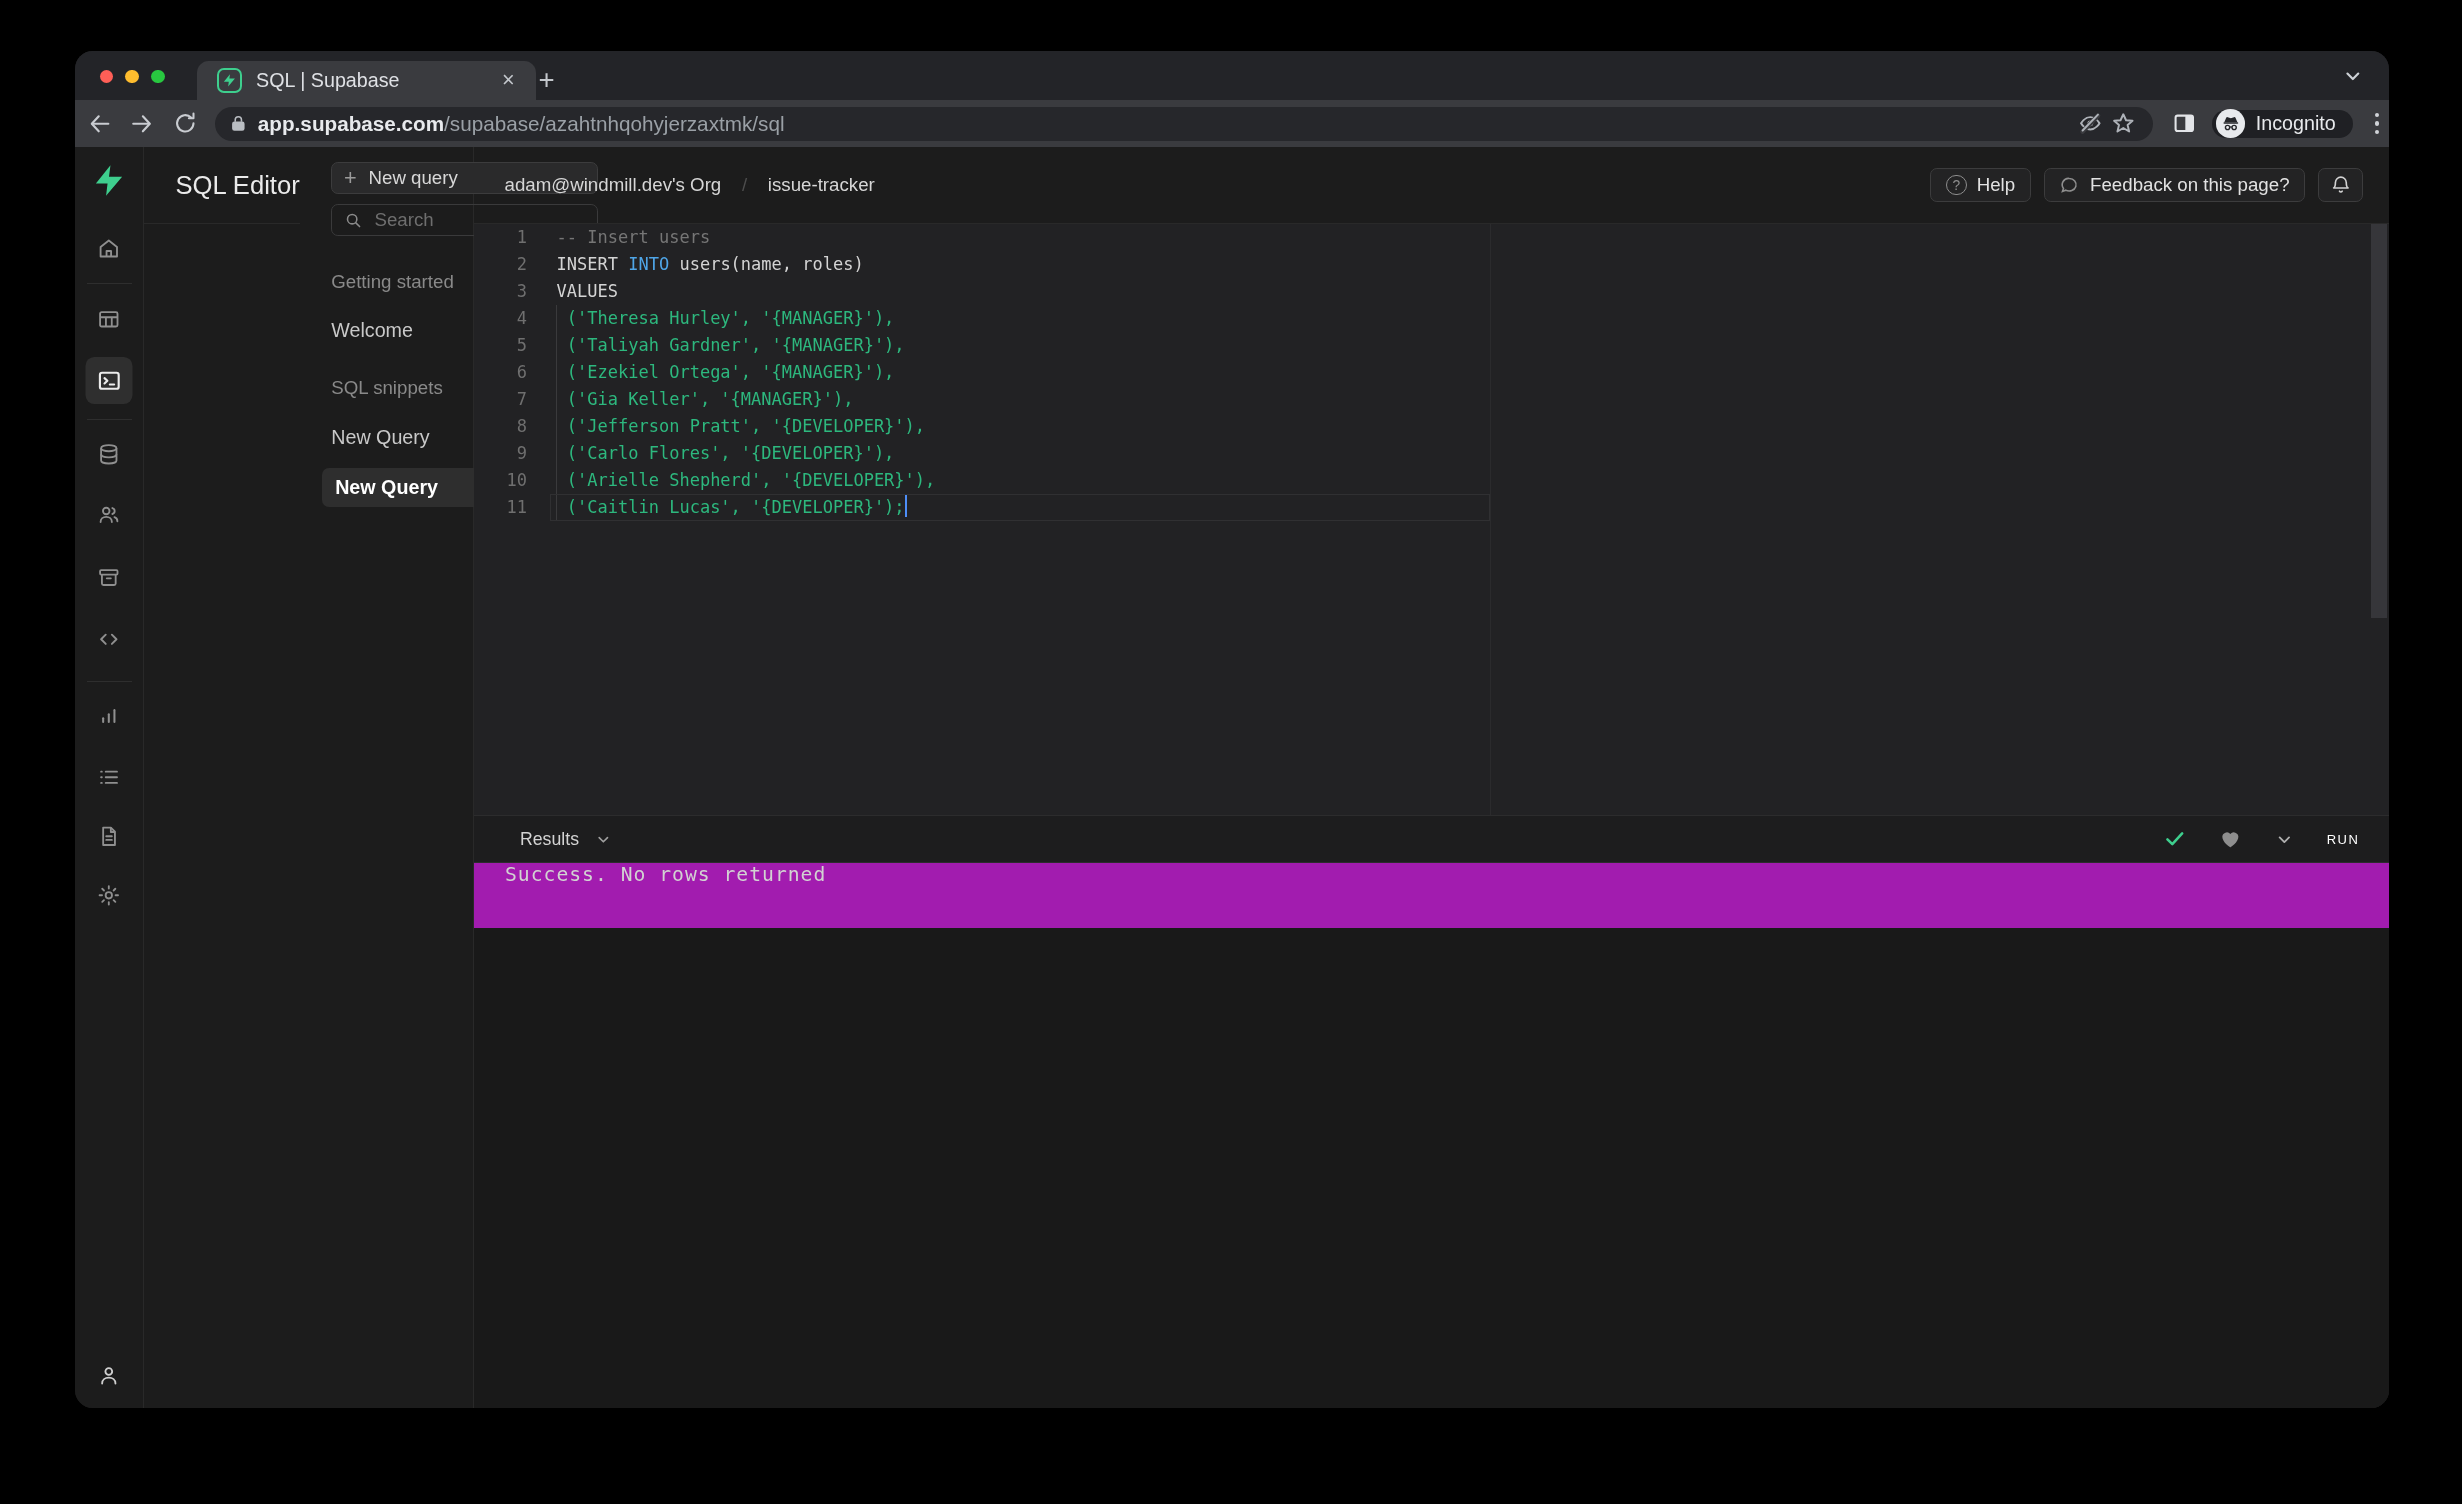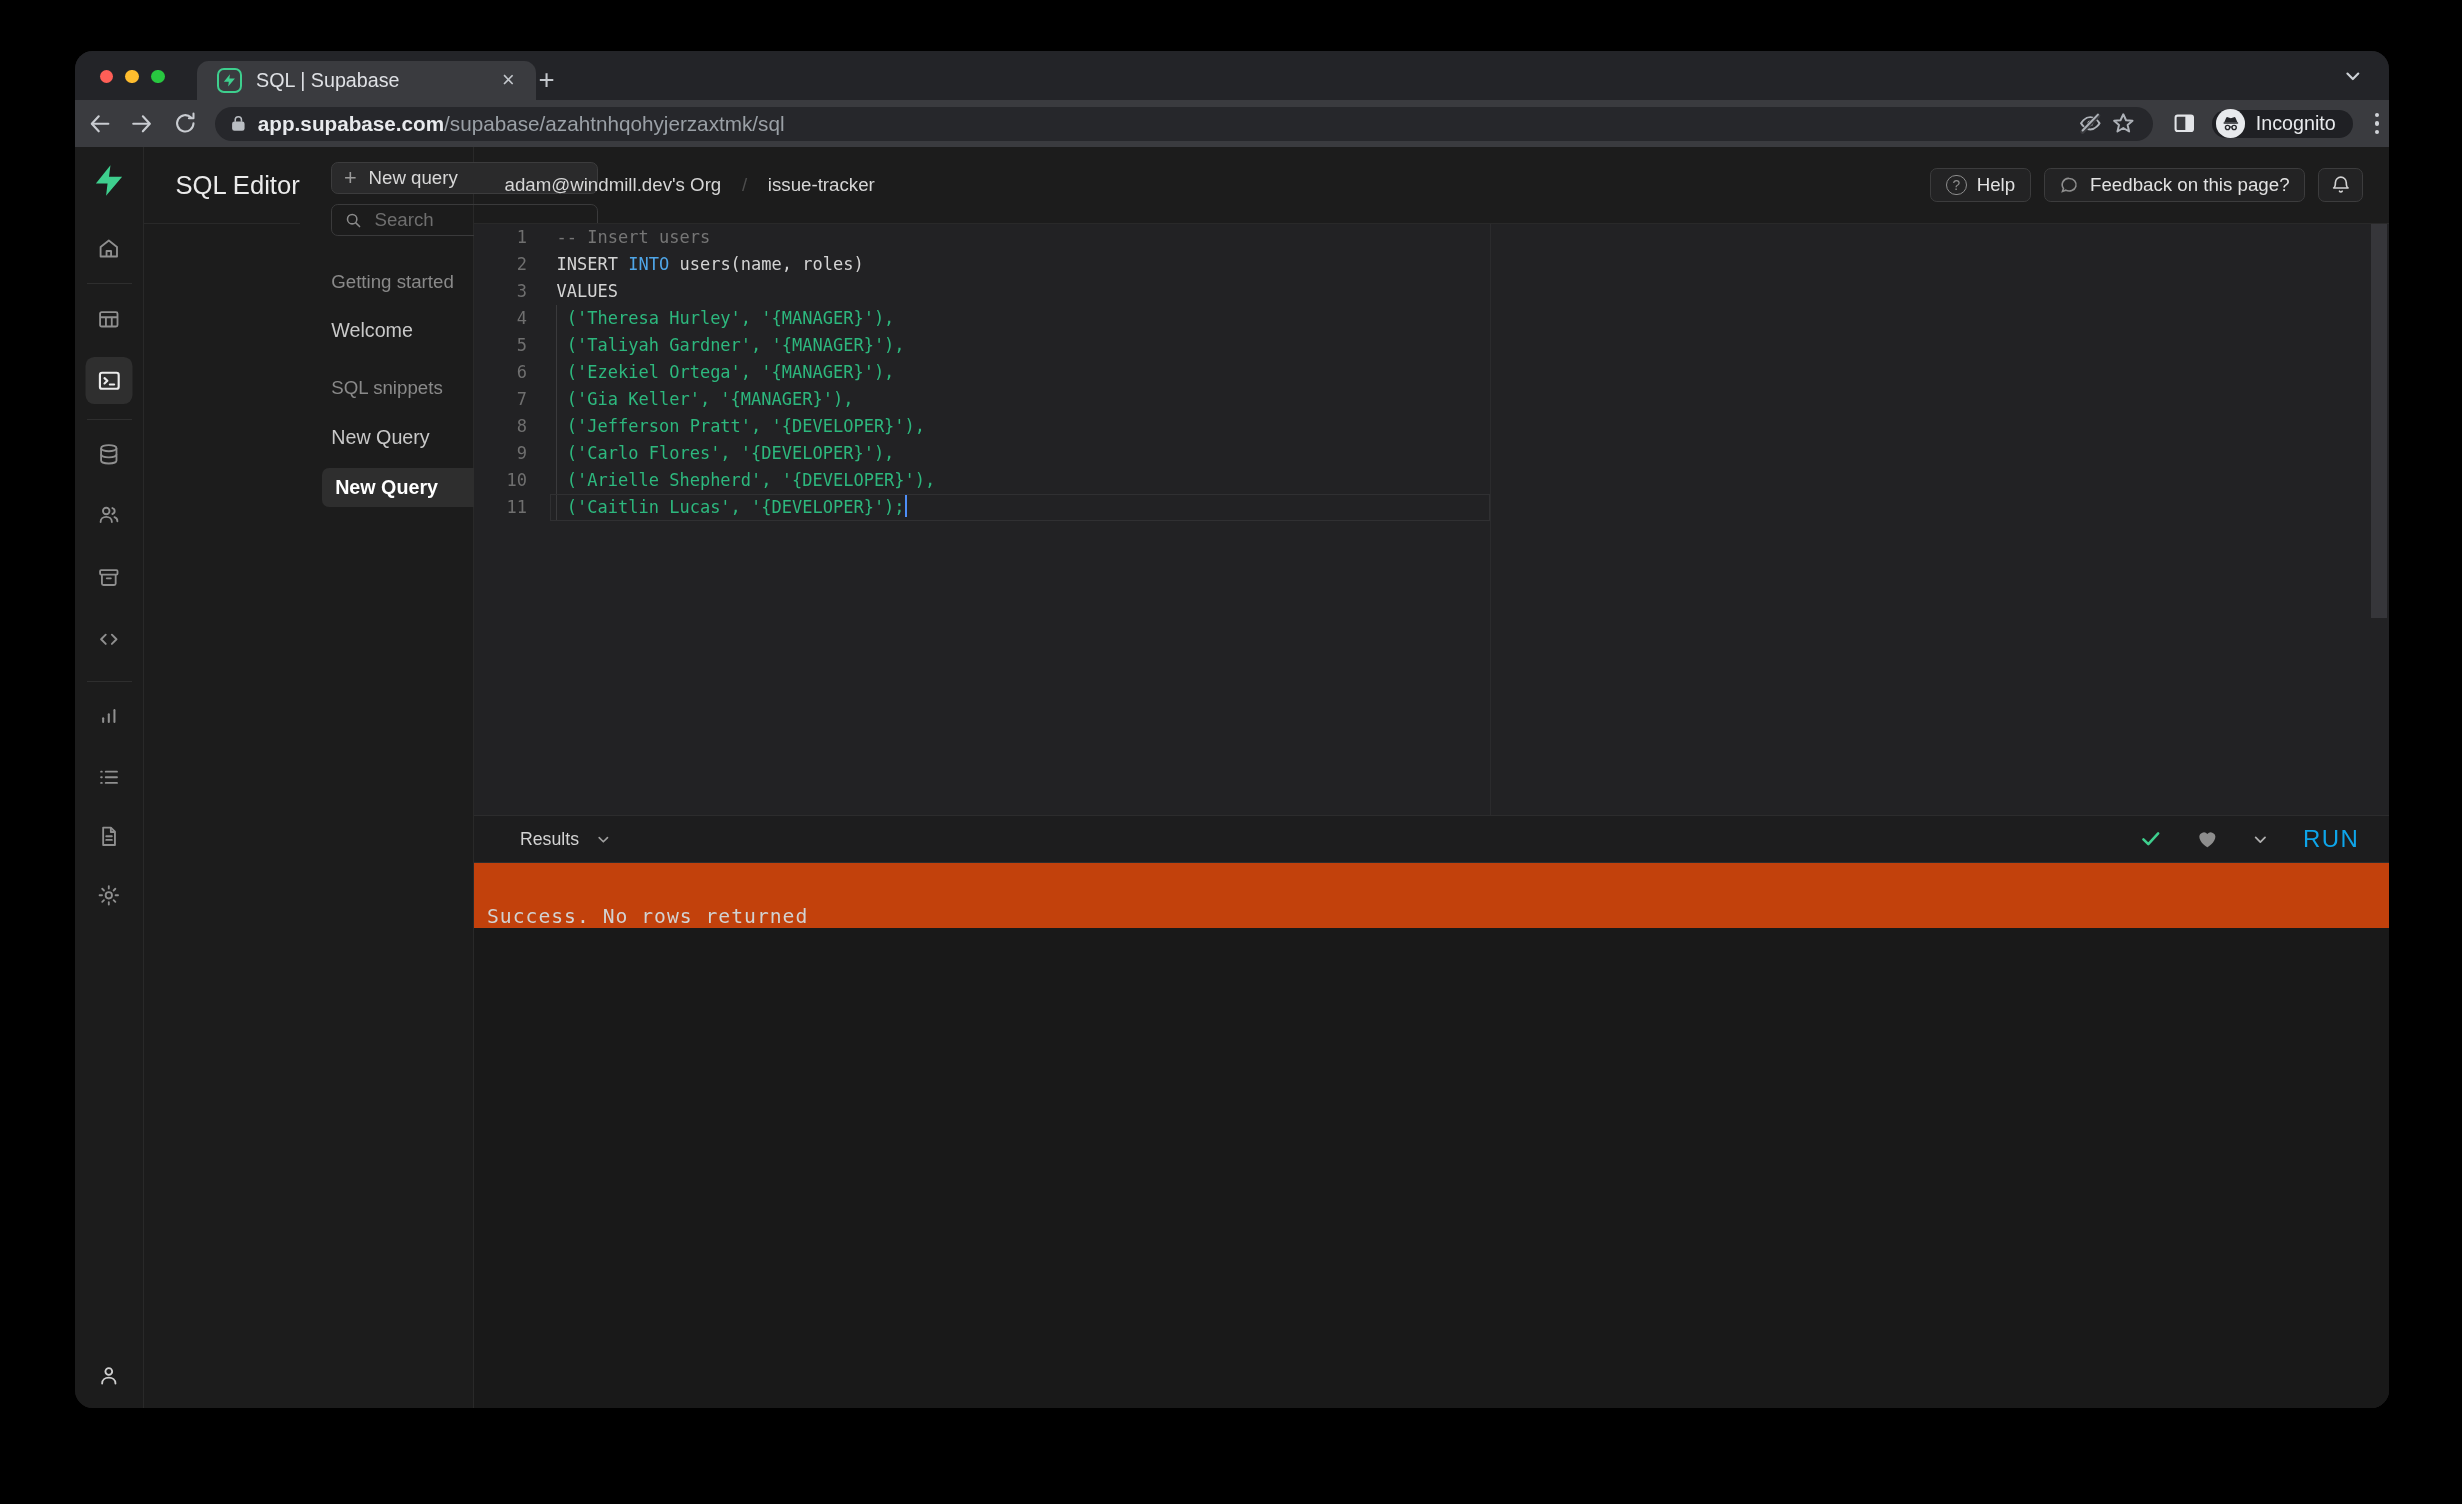--- a/index.html
+++ b/index.html
@@ -106,23 +106,23 @@
   .caret { display:inline-block; width:2px; height:21.7px; background:#4e8ef7; vertical-align:-3.9px; }
   .current-line-box { position:absolute; left:22.7px; top:0; width:940px; height:100%;
                       border:1px solid #303032; pointer-events:none; }
 
   
   .results-bar { height:48px; background:#1d1d1e; border-top:1px solid #2c2c2d; border-bottom:1px solid #2c2c2d;
                  display:flex; align-items:center; padding:0 29.6px 0 46px; flex:0 0 auto; }
   .results-left { display:flex; align-items:center; gap:15.8px; }
   .results-label { color:#d3d3d3; font-size:17.7px; }
   .results-right { margin-left:auto; display:flex; align-items:center; gap:33px; }
-  .run-label { color:#0ea5e9; font-size:24px; letter-spacing:1.5px; font-weight:500; }
-  .success-panel { height:65px; background:#c2410c; display:flex; align-items:flex-end;
-                   padding-left:13px; flex:0 0 auto; }
+  .run-label { color:#ffffff; font-size:13px; letter-spacing:1.5px; font-weight:500; }
+  .success-panel { height:65px; background:#a21caf; display:flex; align-items:flex-start;
+                   padding-left:31px; flex:0 0 auto; }
   .success-text { color:#d2d2d2; font:19.7px "DejaVu Sans Mono", monospace; letter-spacing:1px; }
   .below-area { flex:1; background:#191919; }
 
   svg { display:block; }
 </style>
 </head>
 <body>
 
 <div class="window">
 

